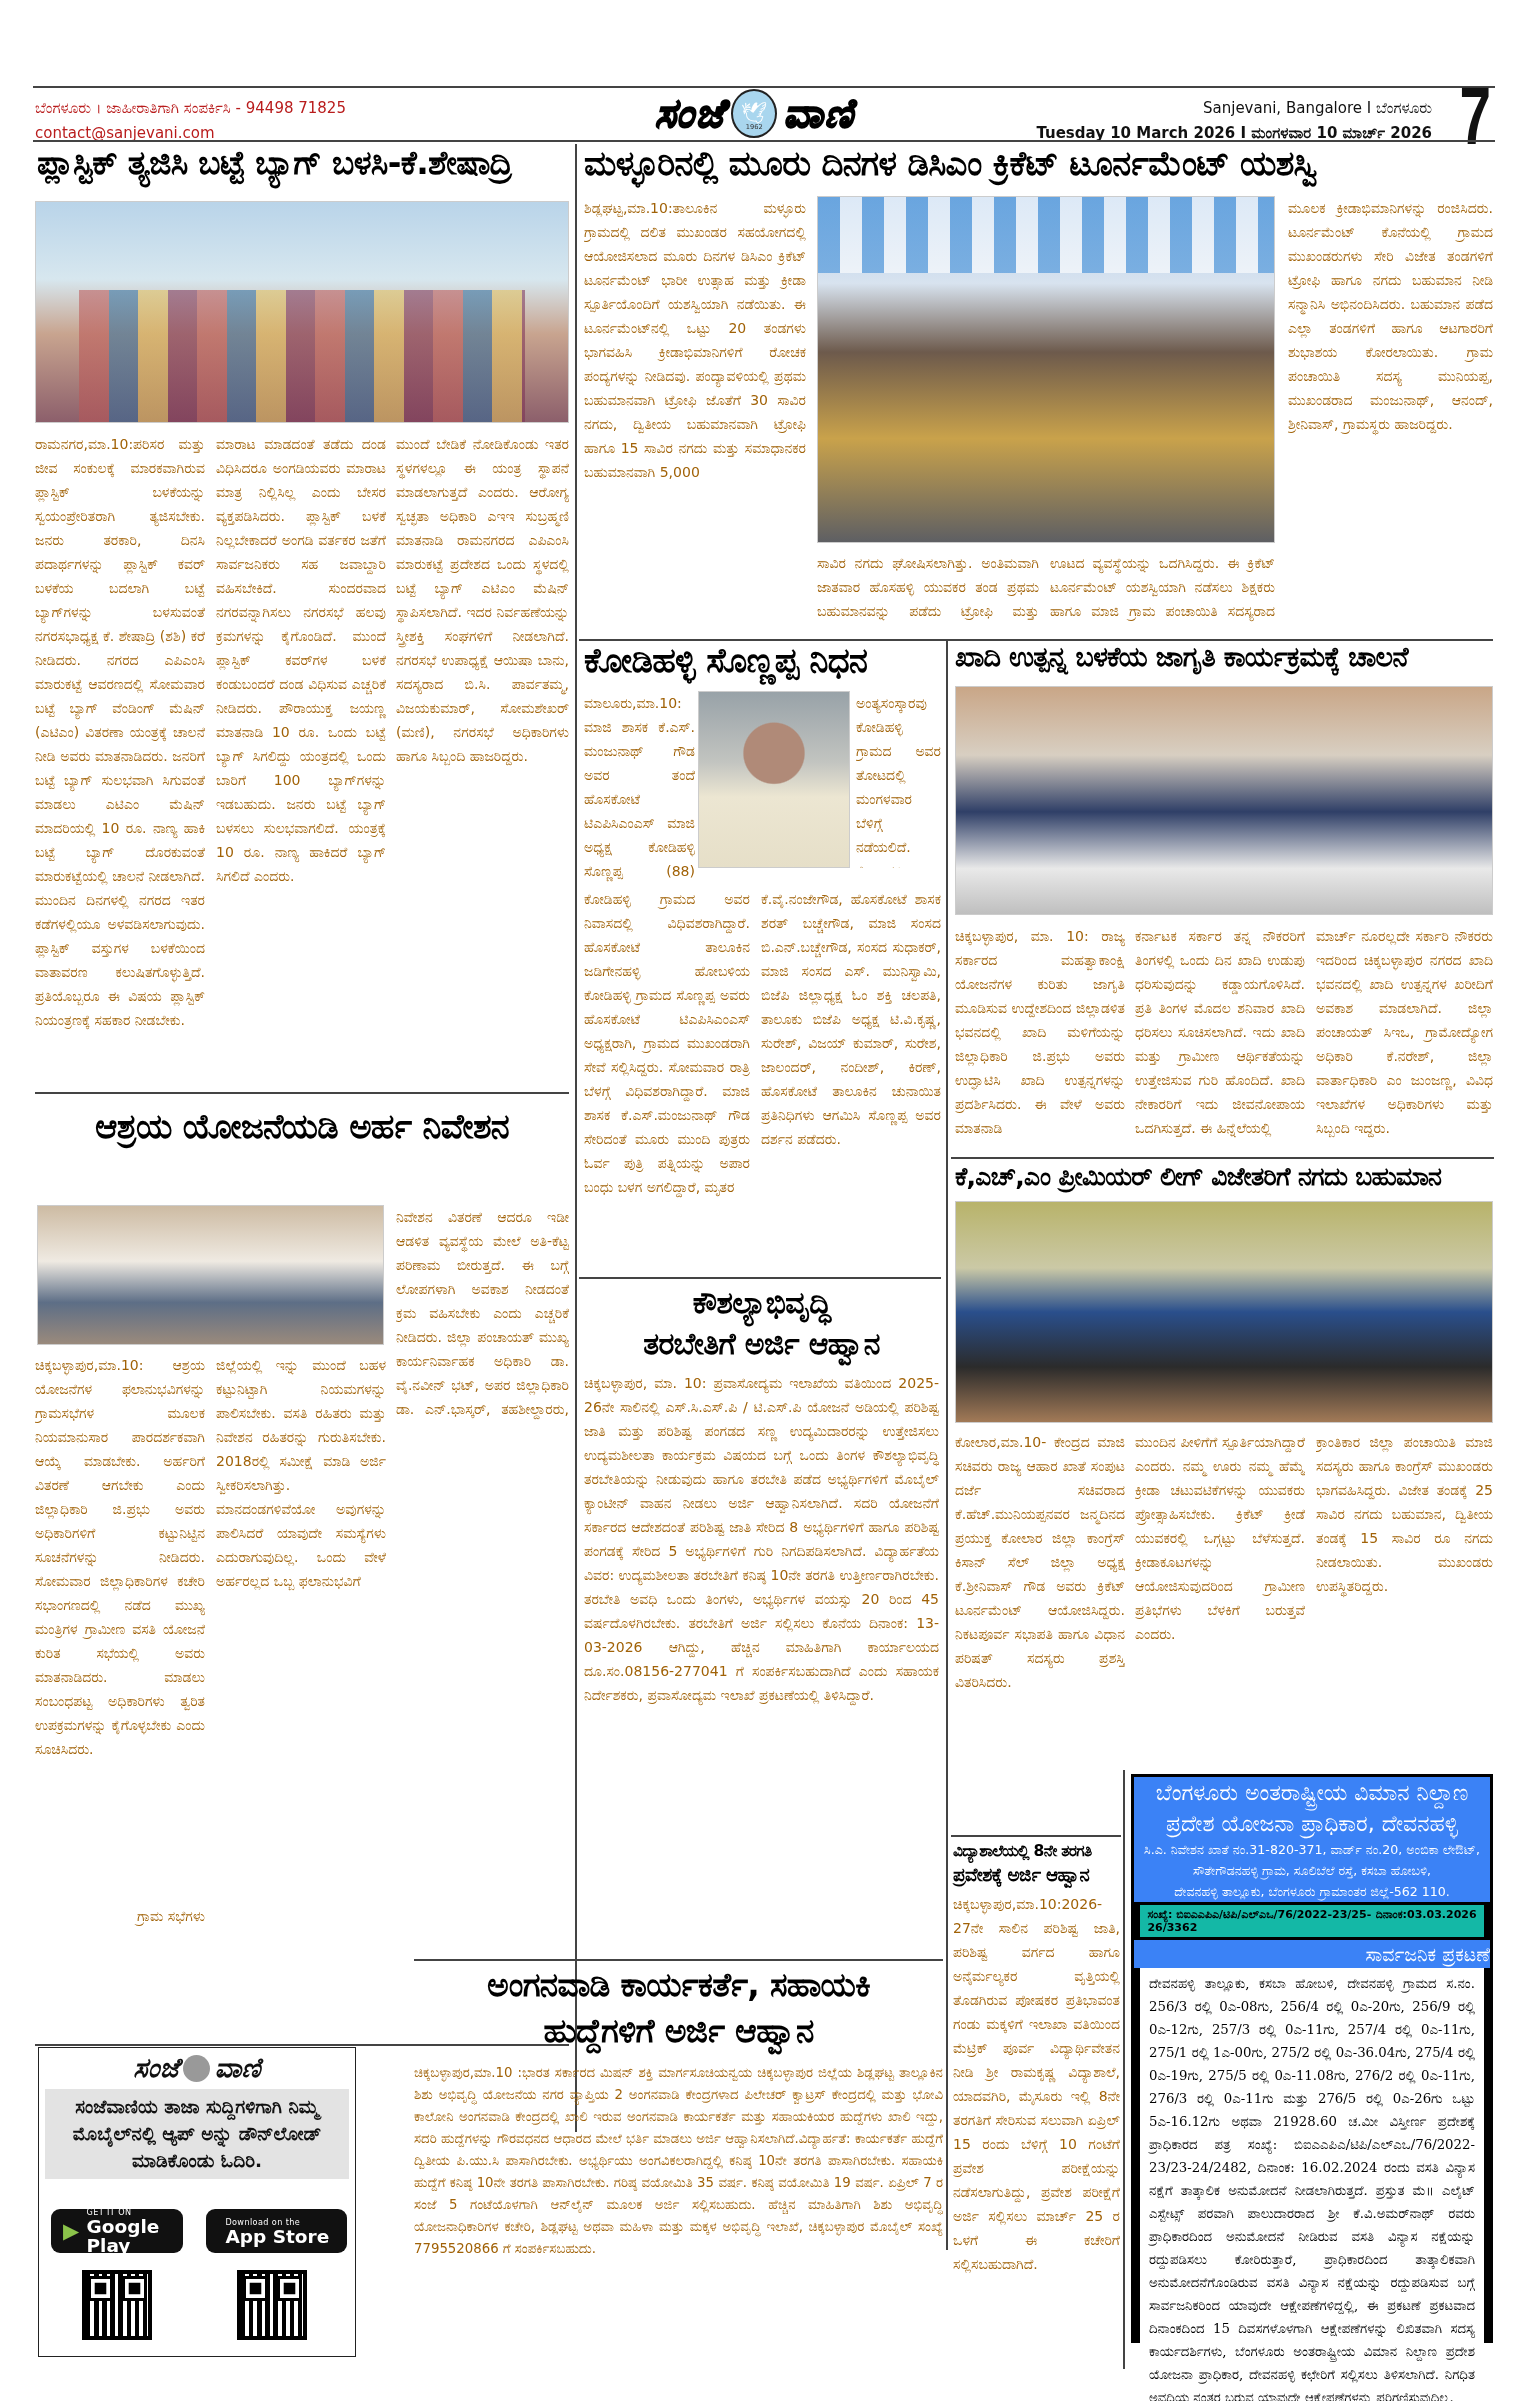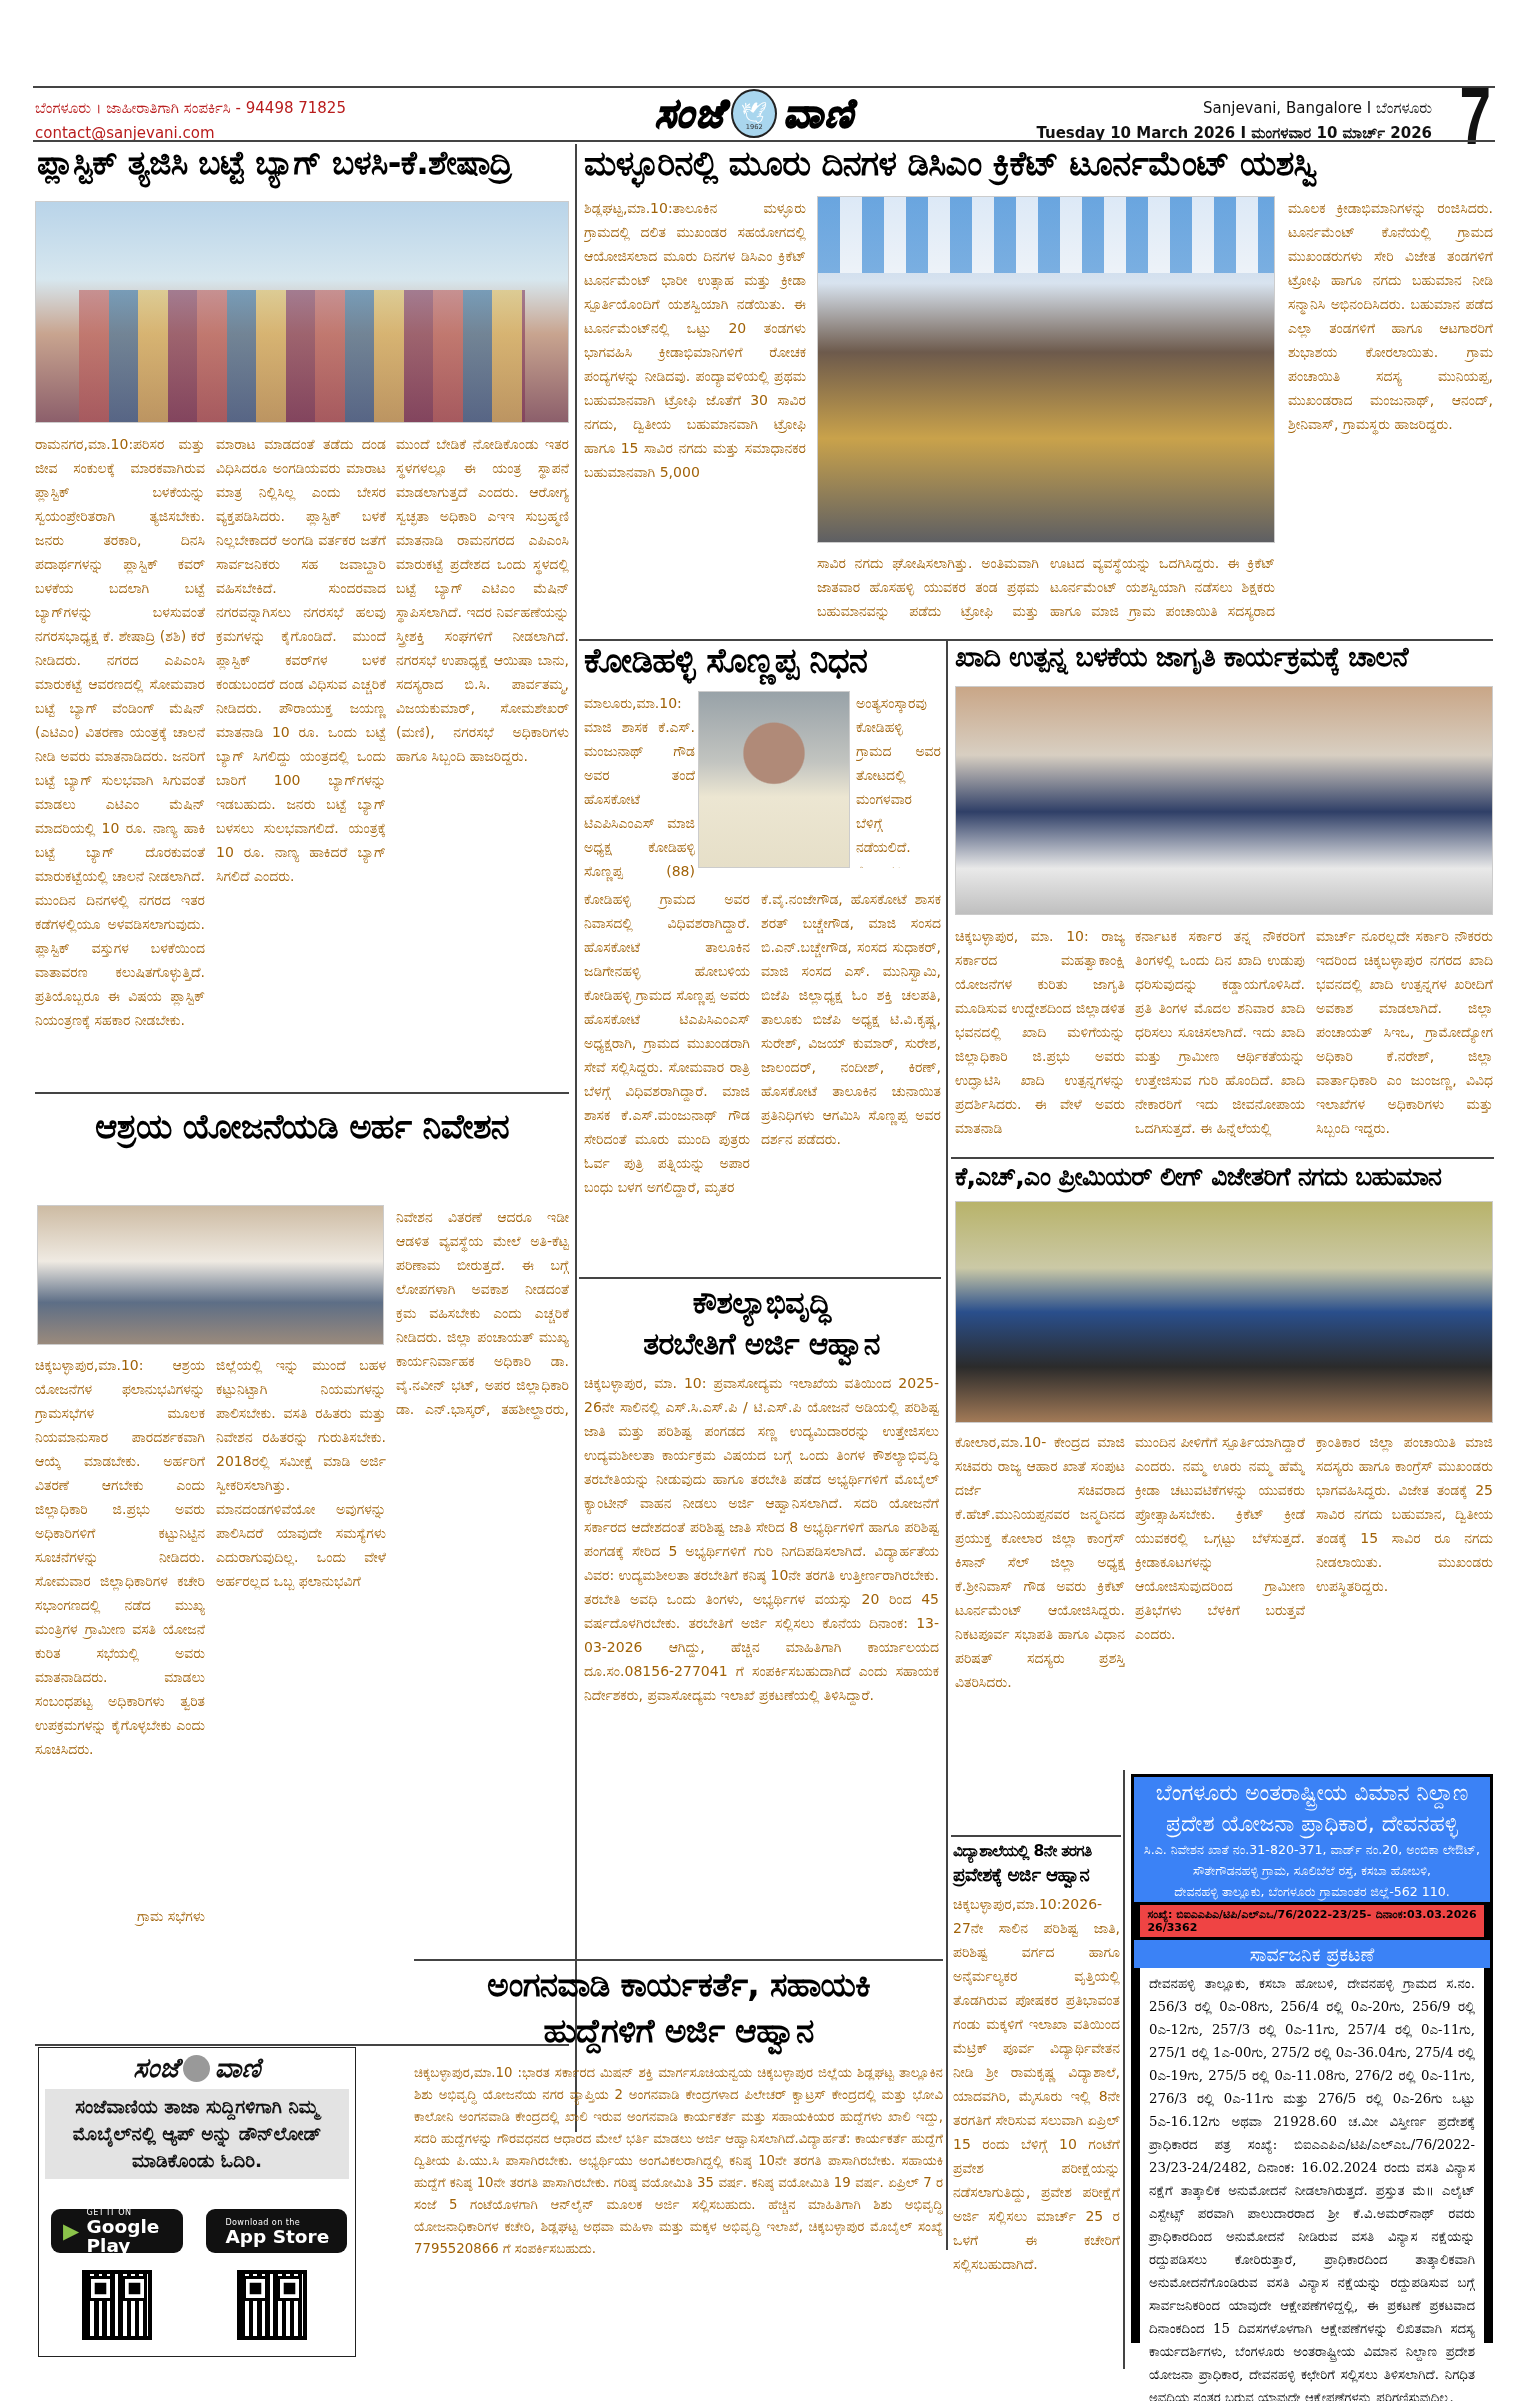--- a/index.html
+++ b/index.html
@@ -27,22 +27,22 @@
   .btn-store .lg { font-size: 18.5px; font-weight: bold; line-height: 19px; }
   .qr { position:absolute; width: 70px; height: 70px; background:
       repeating-linear-gradient(90deg,#000 0 4.4px,#fff 4.4px 8.1px),
       #fff; border: 4.4px solid #000; }
   .qr::before, .qr::after { content:""; position:absolute; width: 19px; height:19px; border:3.7px solid #000; background:#fff; box-shadow: inset 0 0 0 3.7px #fff, inset 0 0 0 9.6px #000; }
   .qr::before { left:1.5px; top:1.5px; }
   .qr::after { right:1.5px; top:1.5px; }
   .notice { background:#3b82f6; color:#fff; text-align:center; }
   .notice .t1 { font-size: 22px; line-height: 31px; }
   .notice .t2 { font-size: 12.6px; line-height: 21px; }
-  .notice-ref { background:#ef4444; color:#000; font-size: 11px; font-weight: bold; display:flex; justify-content:space-between; padding: 3px 7.4px; margin: 3px 6px; }
-  .notice-title { font-size: 19px; line-height: 28px; }
+  .notice-ref { background:#14b8a6; color:#000; font-size: 11px; font-weight: bold; display:flex; justify-content:space-between; padding: 3px 7.4px; margin: 3px 6px; }
+  .notice-title { font-size: 19px; line-height: 28px; text-align: right; }
   .notice-body { background:#fff; color:#000; font-family:"DejaVu Serif", serif; font-size: 13.3px; line-height: 23px; text-align: justify; padding: 4.4px 9px; margin: 0 6px 6px; }
 </style>
 </head>
 <body>
 
 <div class="masthead-line" style="top:86px;"></div>
 <div class="abs hdr-left">
   <div>ಬೆಂಗಳೂರು । ಜಾಹೀರಾತಿಗಾಗಿ ಸಂಪರ್ಕಿಸಿ - 94498 71825</div>
   <div>contact@sanjevani.com</div>
 </div>

